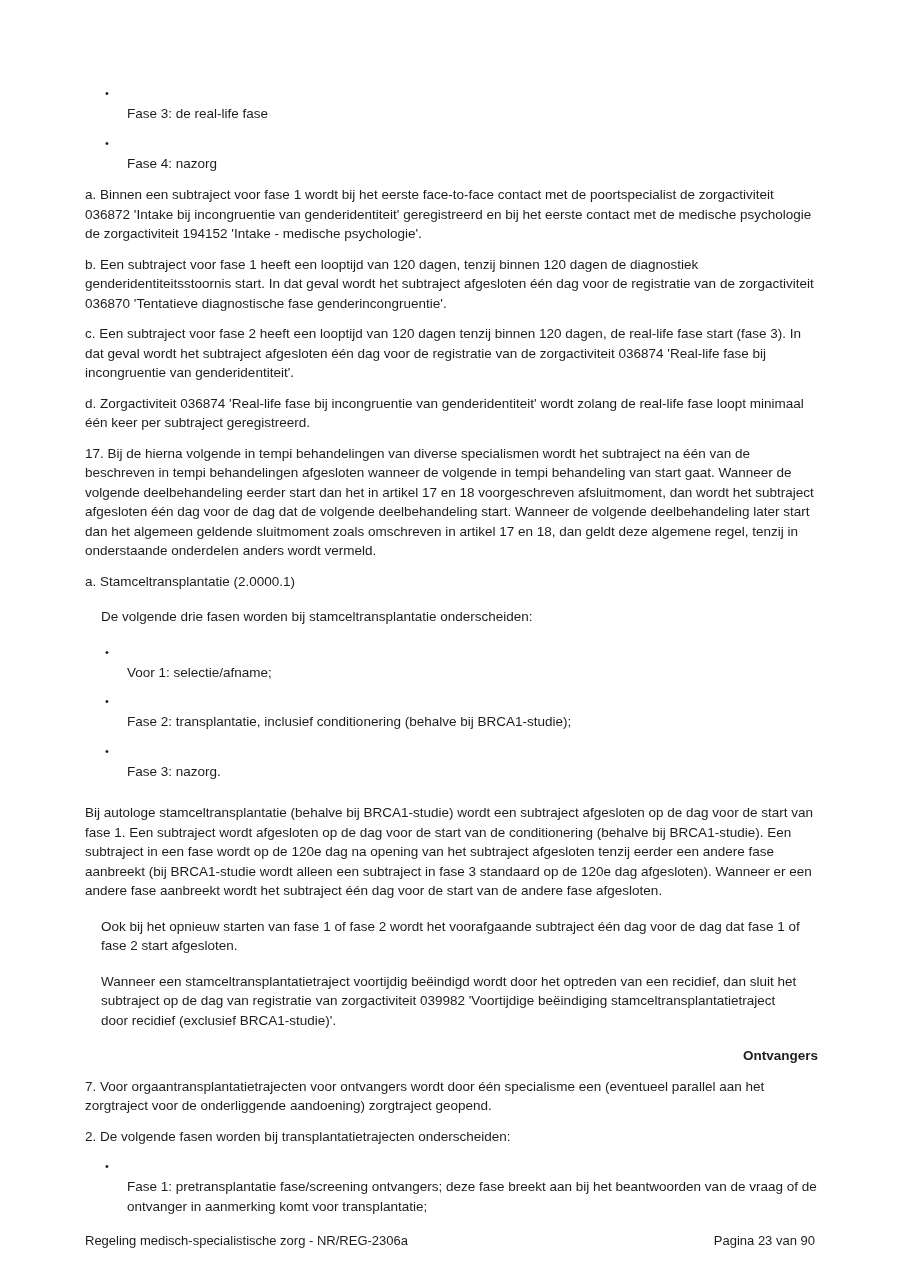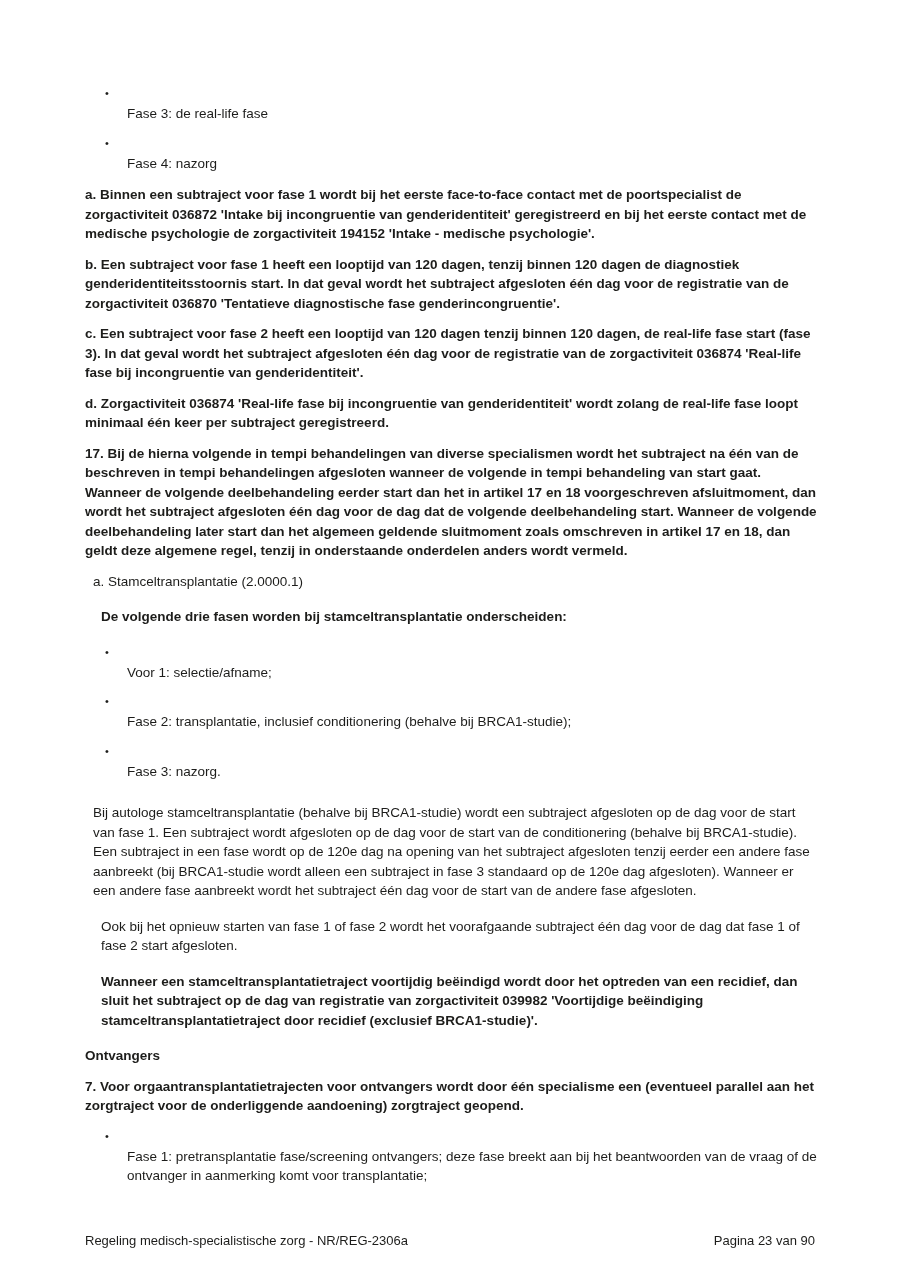--- a/index.html
+++ b/index.html
@@ -13,23 +13,23 @@
     overflow: hidden;
   }
   .content {
     position: absolute;
     left: 85px;
     top: 84px;
     width: 733px;
     font-size: 13.5px;
     line-height: 19.5px;
   }
-  .para { margin: 0 0 11px 0; font-weight: bold; }
+  .para { margin: 0 0 11px 0; }
   .para-cont { margin: 16px; }           
-  .para-lead { margin: 8px; }           
+  .para-lead { margin: 0; }           
   .after-list { margin-top: 12px; }
   .gap-large { margin-top: 22px; }
   .heading {
     font-weight: bold;
     margin: 14px 0 11px 0;
   }
   .bullet-item {
     display: flex;
     margin: 0 0 10px 0;
   }
@@ -94,24 +94,25 @@
   <div class="bullet-item">
     <span class="bullet-dot">•</span>
     <span class="bullet-text">Fase 3: nazorg.</span>
   </div>
 
   <p class="para-lead gap-large">Bij autologe stamceltransplantatie (behalve bij BRCA1-studie) wordt een subtraject afgesloten op de dag voor de start van fase 1. Een subtraject wordt afgesloten op de dag voor de start van de conditionering (behalve bij BRCA1-studie). Een subtraject in een fase wordt op de 120e dag na opening van het subtraject afgesloten tenzij eerder een andere fase aanbreekt (bij BRCA1-studie wordt alleen een subtraject in fase 3 standaard op de 120e dag afgesloten). Wanneer er een andere fase aanbreekt wordt het subtraject één dag voor de start van de andere fase afgesloten.</p>
   <p class="para-cont">Ook bij het opnieuw starten van fase 1 of fase 2 wordt het voorafgaande subtraject één dag voor de dag dat fase 1 of fase 2 start afgesloten.</p>
   <p class="para-cont para">Wanneer een stamceltransplantatietraject voortijdig beëindigd wordt door het optreden van een recidief, dan sluit het subtraject op de dag van registratie van zorgactiviteit 039982 'Voortijdige beëindiging stamceltransplantatietraject door recidief (exclusief BRCA1-studie)'.</p>
 
 
-  <h2 class="heading" style="font-size:13.5px;">Ontvangers</h2>
+  <h2 class="heading" style="font-size:13.5px;text-align:right;">Ontvangers</h2>
 
   <p class="para">7. Voor orgaantransplantatietrajecten voor ontvangers wordt door één specialisme een (eventueel parallel aan het zorgtraject voor de onderliggende aandoening) zorgtraject geopend.</p>
 
+  <p class="para">2. De volgende fasen worden bij transplantatietrajecten onderscheiden:</p>
 
   <div class="bullet-item">
     <span class="bullet-dot">•</span>
     <span class="bullet-text">Fase 1: pretransplantatie fase/screening ontvangers; deze fase breekt aan bij het beantwoorden van de vraag of de ontvanger in aanmerking komt voor transplantatie;</span>
   </div>
 
 </main>
 
 <footer class="footer">
   <span>Regeling medisch-specialistische zorg - NR/REG-2306a</span>

